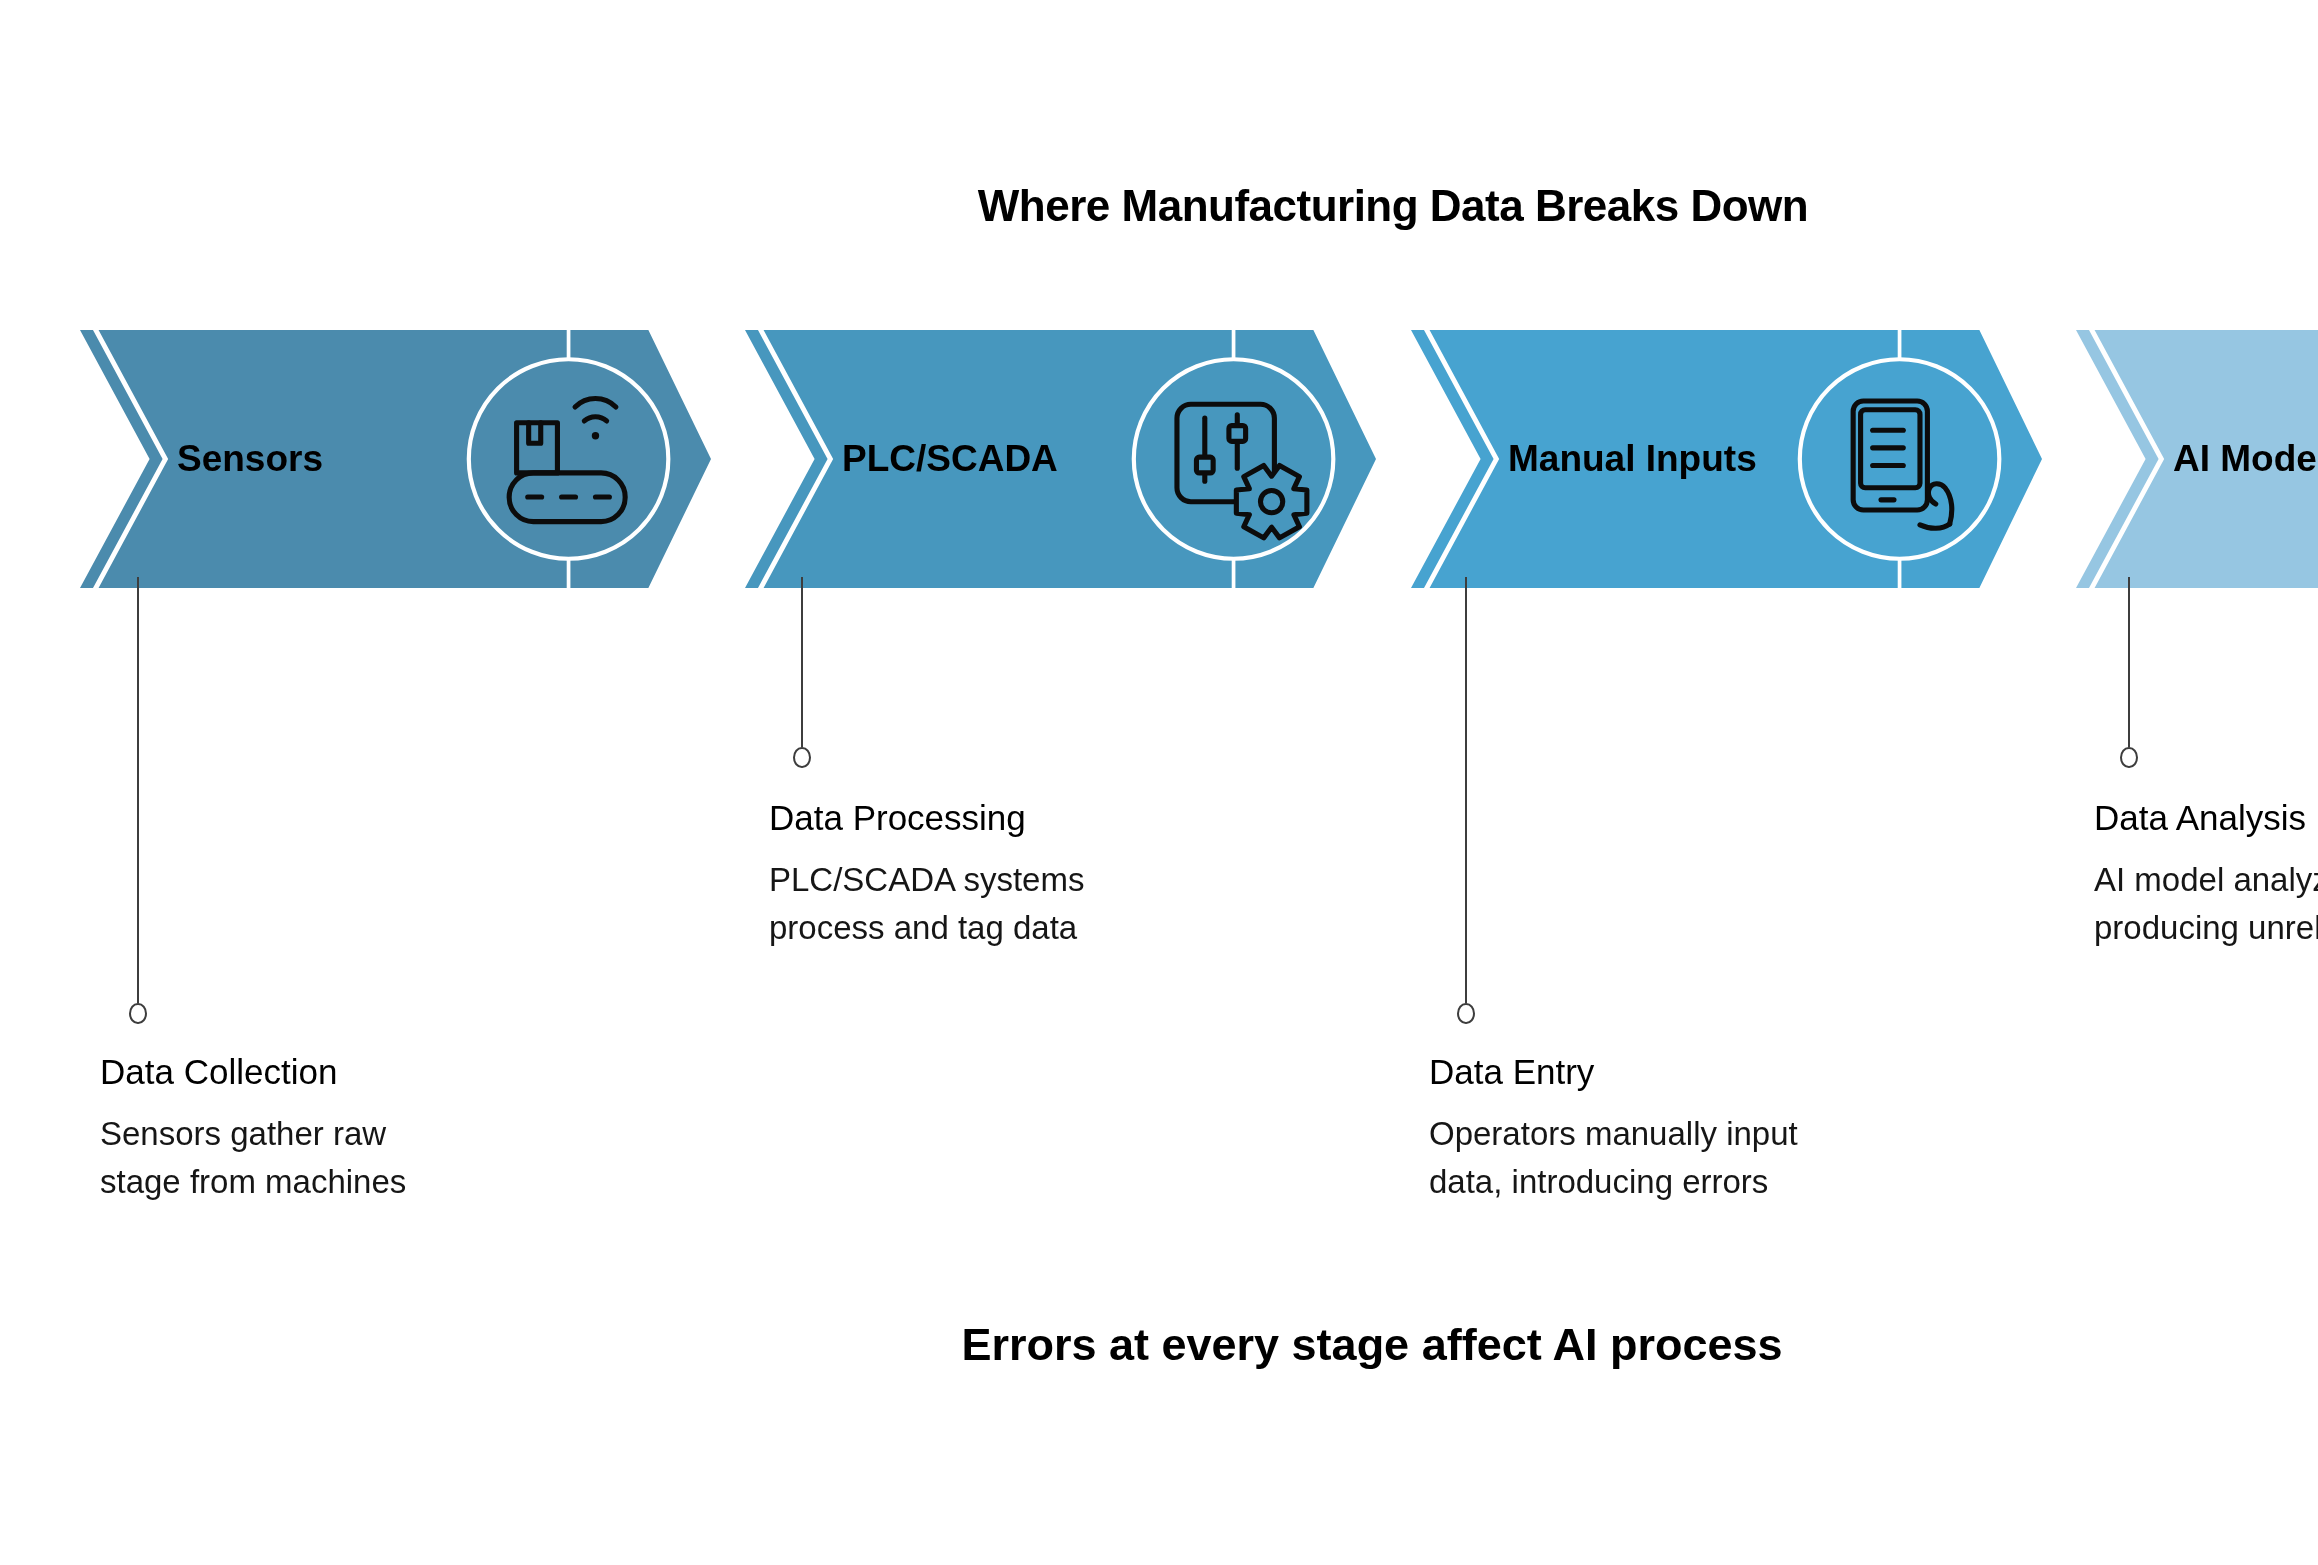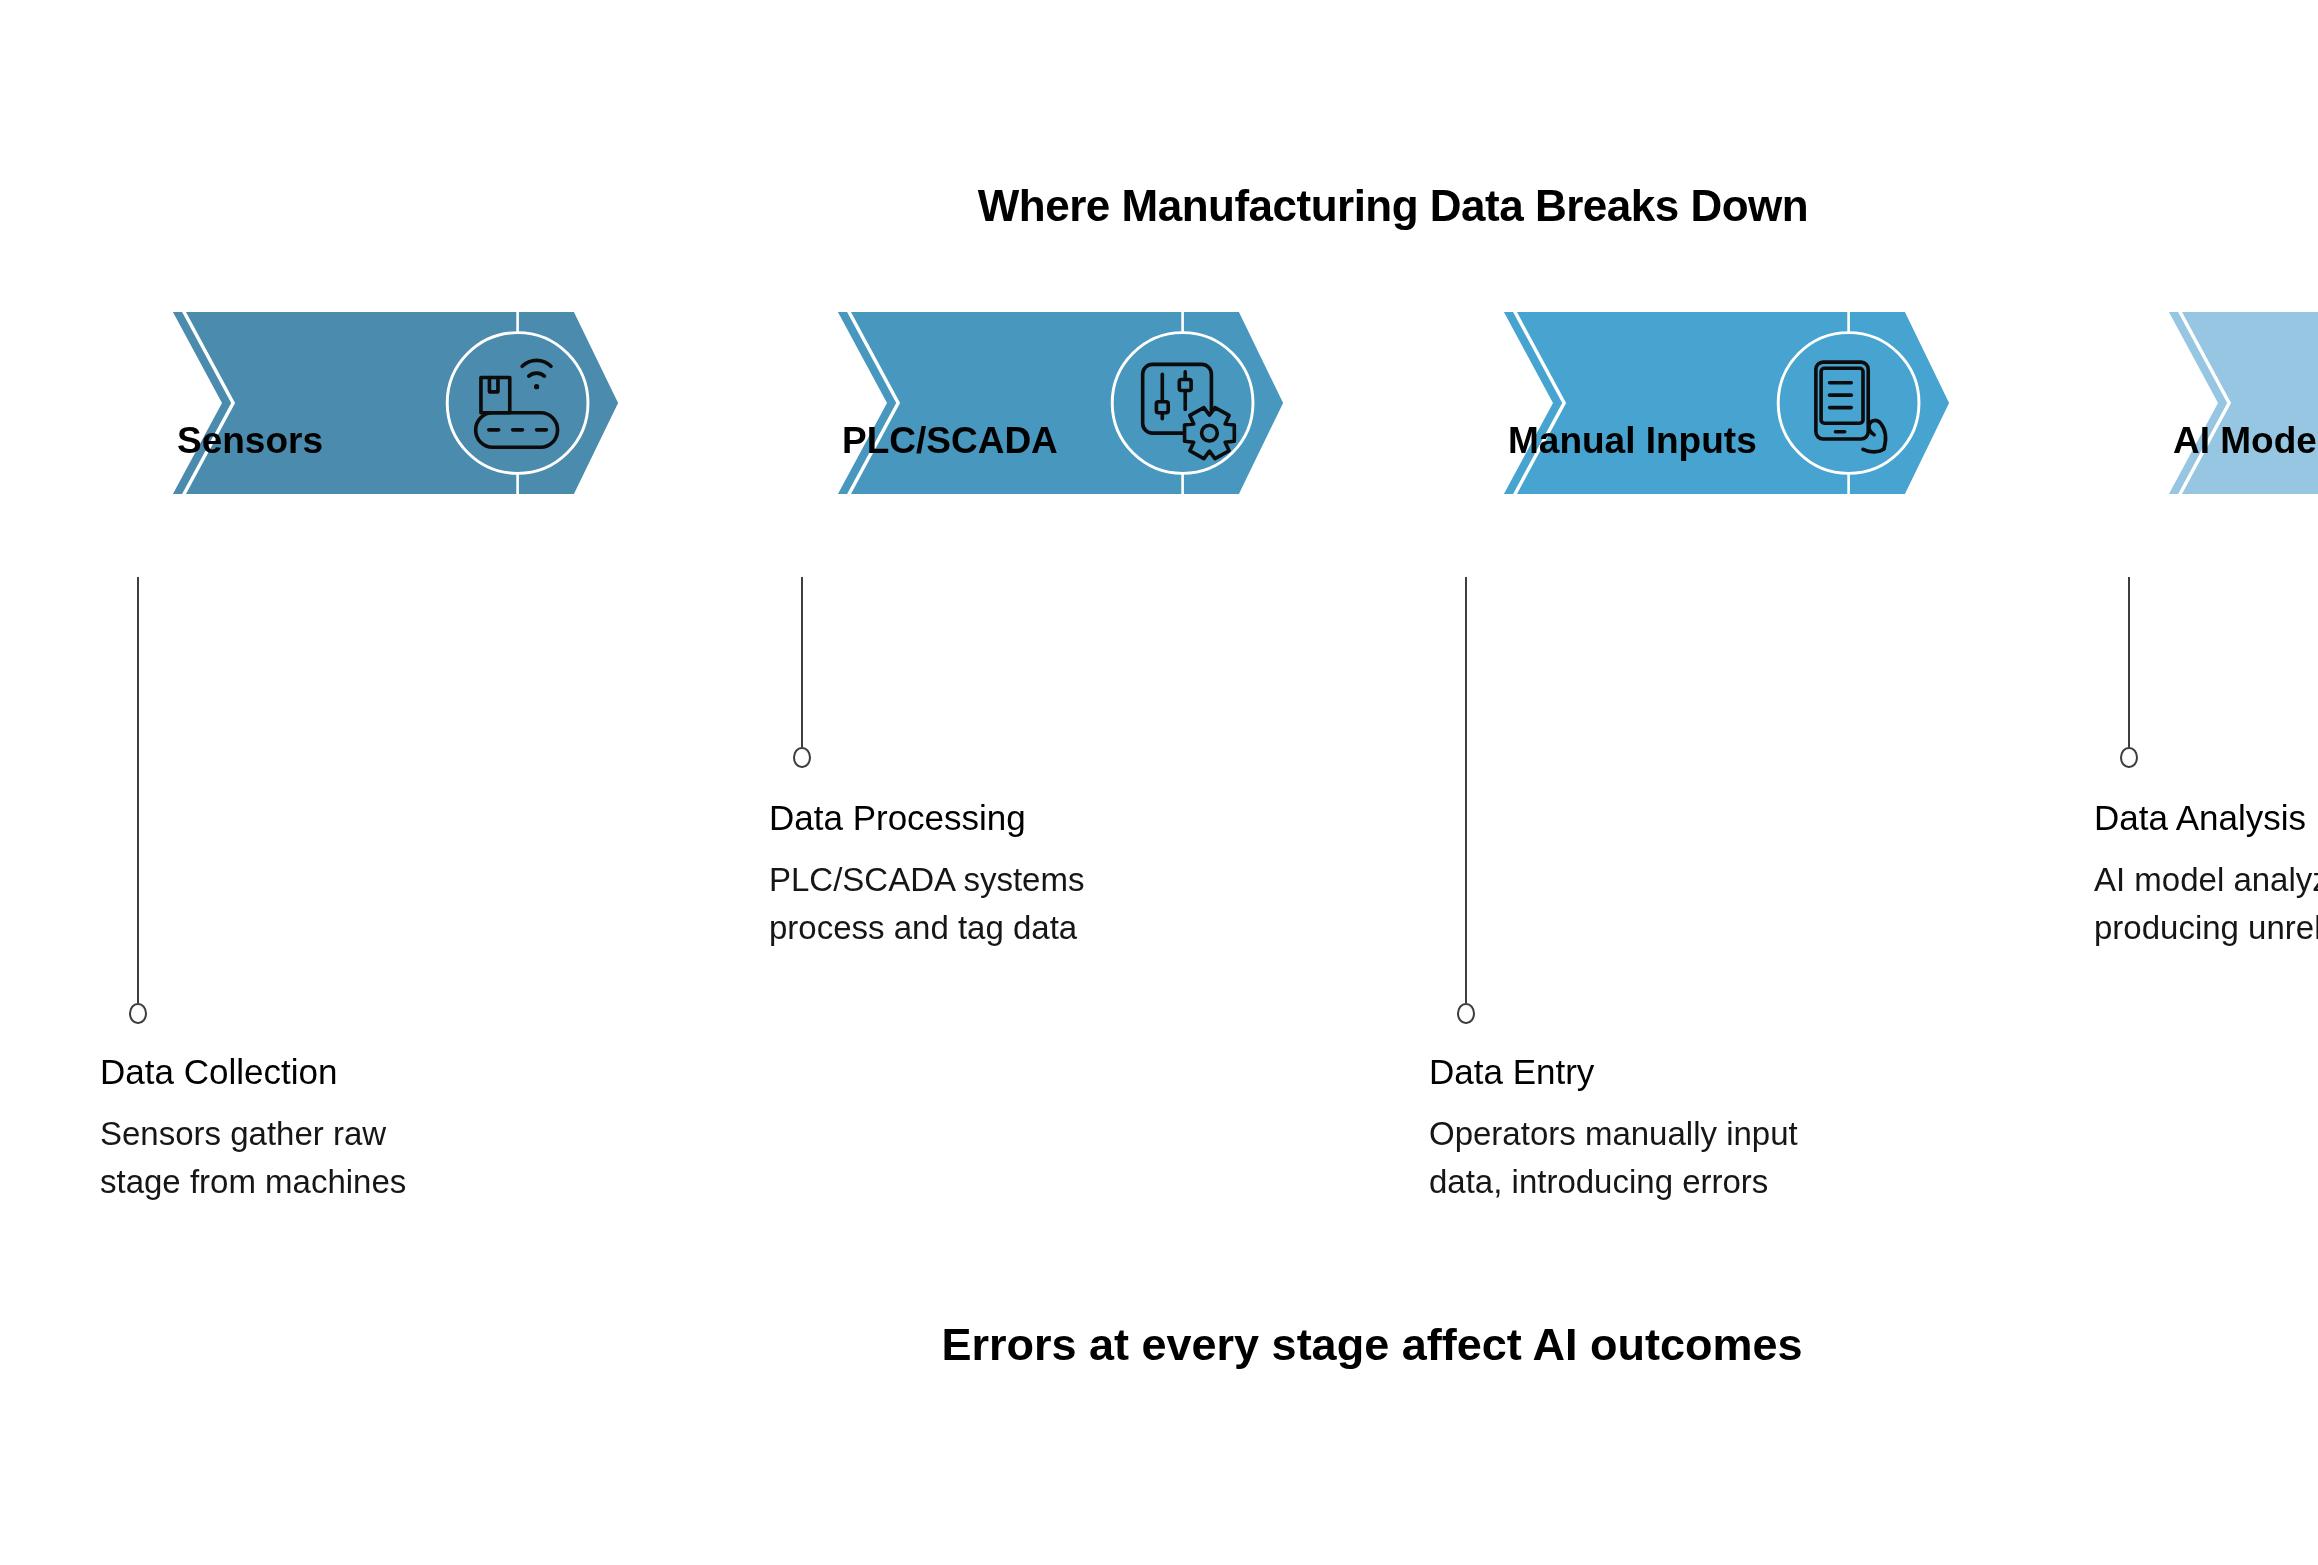--- a/index.html
+++ b/index.html
@@ -8,21 +8,21 @@
     font-family:"Liberation Sans",sans-serif;color:#000;
   }
   .title{
     position:absolute;top:181px;left:1393px;transform:translateX(-50%);
     font-size:44px;font-weight:700;letter-spacing:-0.5px;white-space:nowrap;color:#000;
   }
   .footer-note{
     position:absolute;top:1319px;left:1372px;transform:translateX(-50%);
     font-size:45px;font-weight:700;white-space:nowrap;color:#000;
   }
-  .arrow{position:absolute;top:312px;width:631px;height:182px;}
+  .arrow{position:absolute;top:330px;width:631px;height:258px;}
   .s0{left:80px}.s1{left:745px}.s2{left:1411px}.s3{left:2076px}
   .arrow svg{position:absolute;left:0;top:0;width:100%;height:100%;overflow:visible;}
   .arrow-label{
     position:absolute;left:97px;top:0;height:258px;display:flex;align-items:center;
     font-size:37px;font-weight:700;color:#000;letter-spacing:0px;white-space:nowrap;
   }
   .connector{position:absolute;width:2.3px;background:#3d3d3d;}
   .c0{left:137px;top:577px;height:426px;}
   .c1{left:801px;top:577px;height:170px;}
   .c2{left:1465px;top:577px;height:426px;}
@@ -163,16 +163,16 @@
   </div>
 
   <div class="annotation an3">
     <div class="ann-h">Data Analysis</div>
     <div class="ann-b">
       <div>AI model analyzes data,</div>
       <div>producing unreliable output</div>
     </div>
   </div>
 
-  <div class="footer-note">Errors at every stage affect AI outcomes</div>
+  <div class="footer-note">Errors at every stage affect AI process</div>
 
 </div>
 
 
 </body></html>

